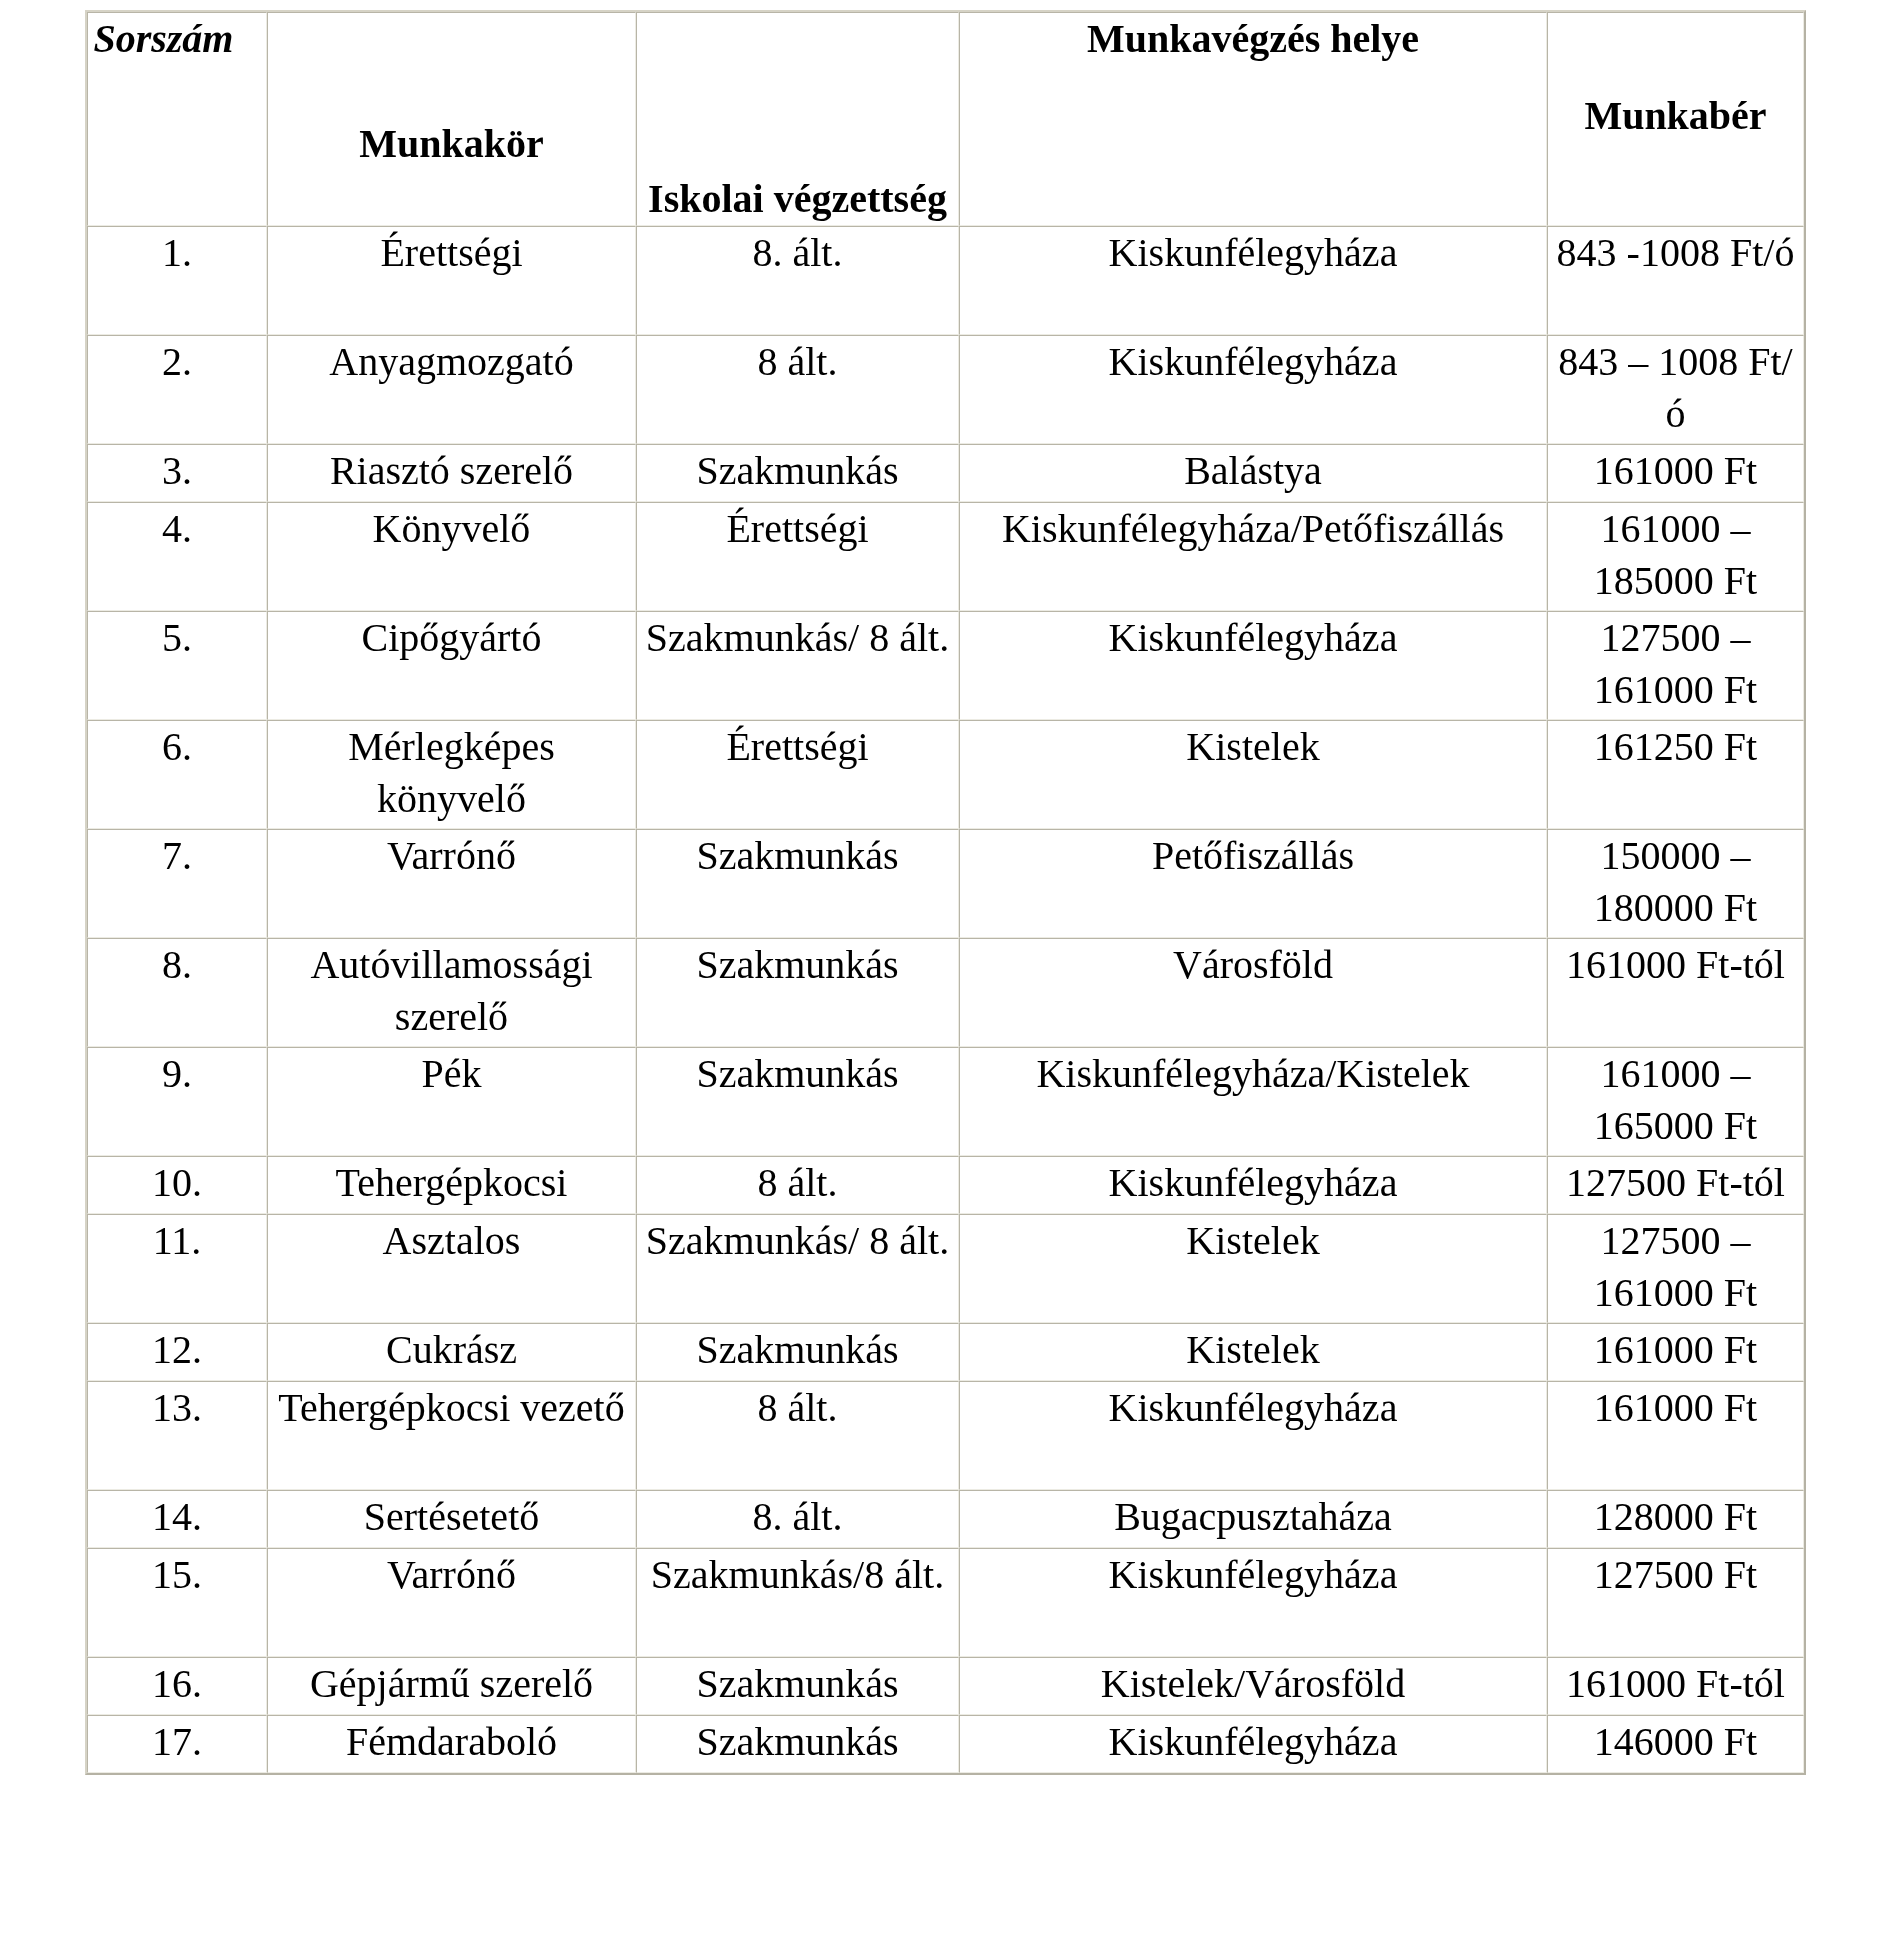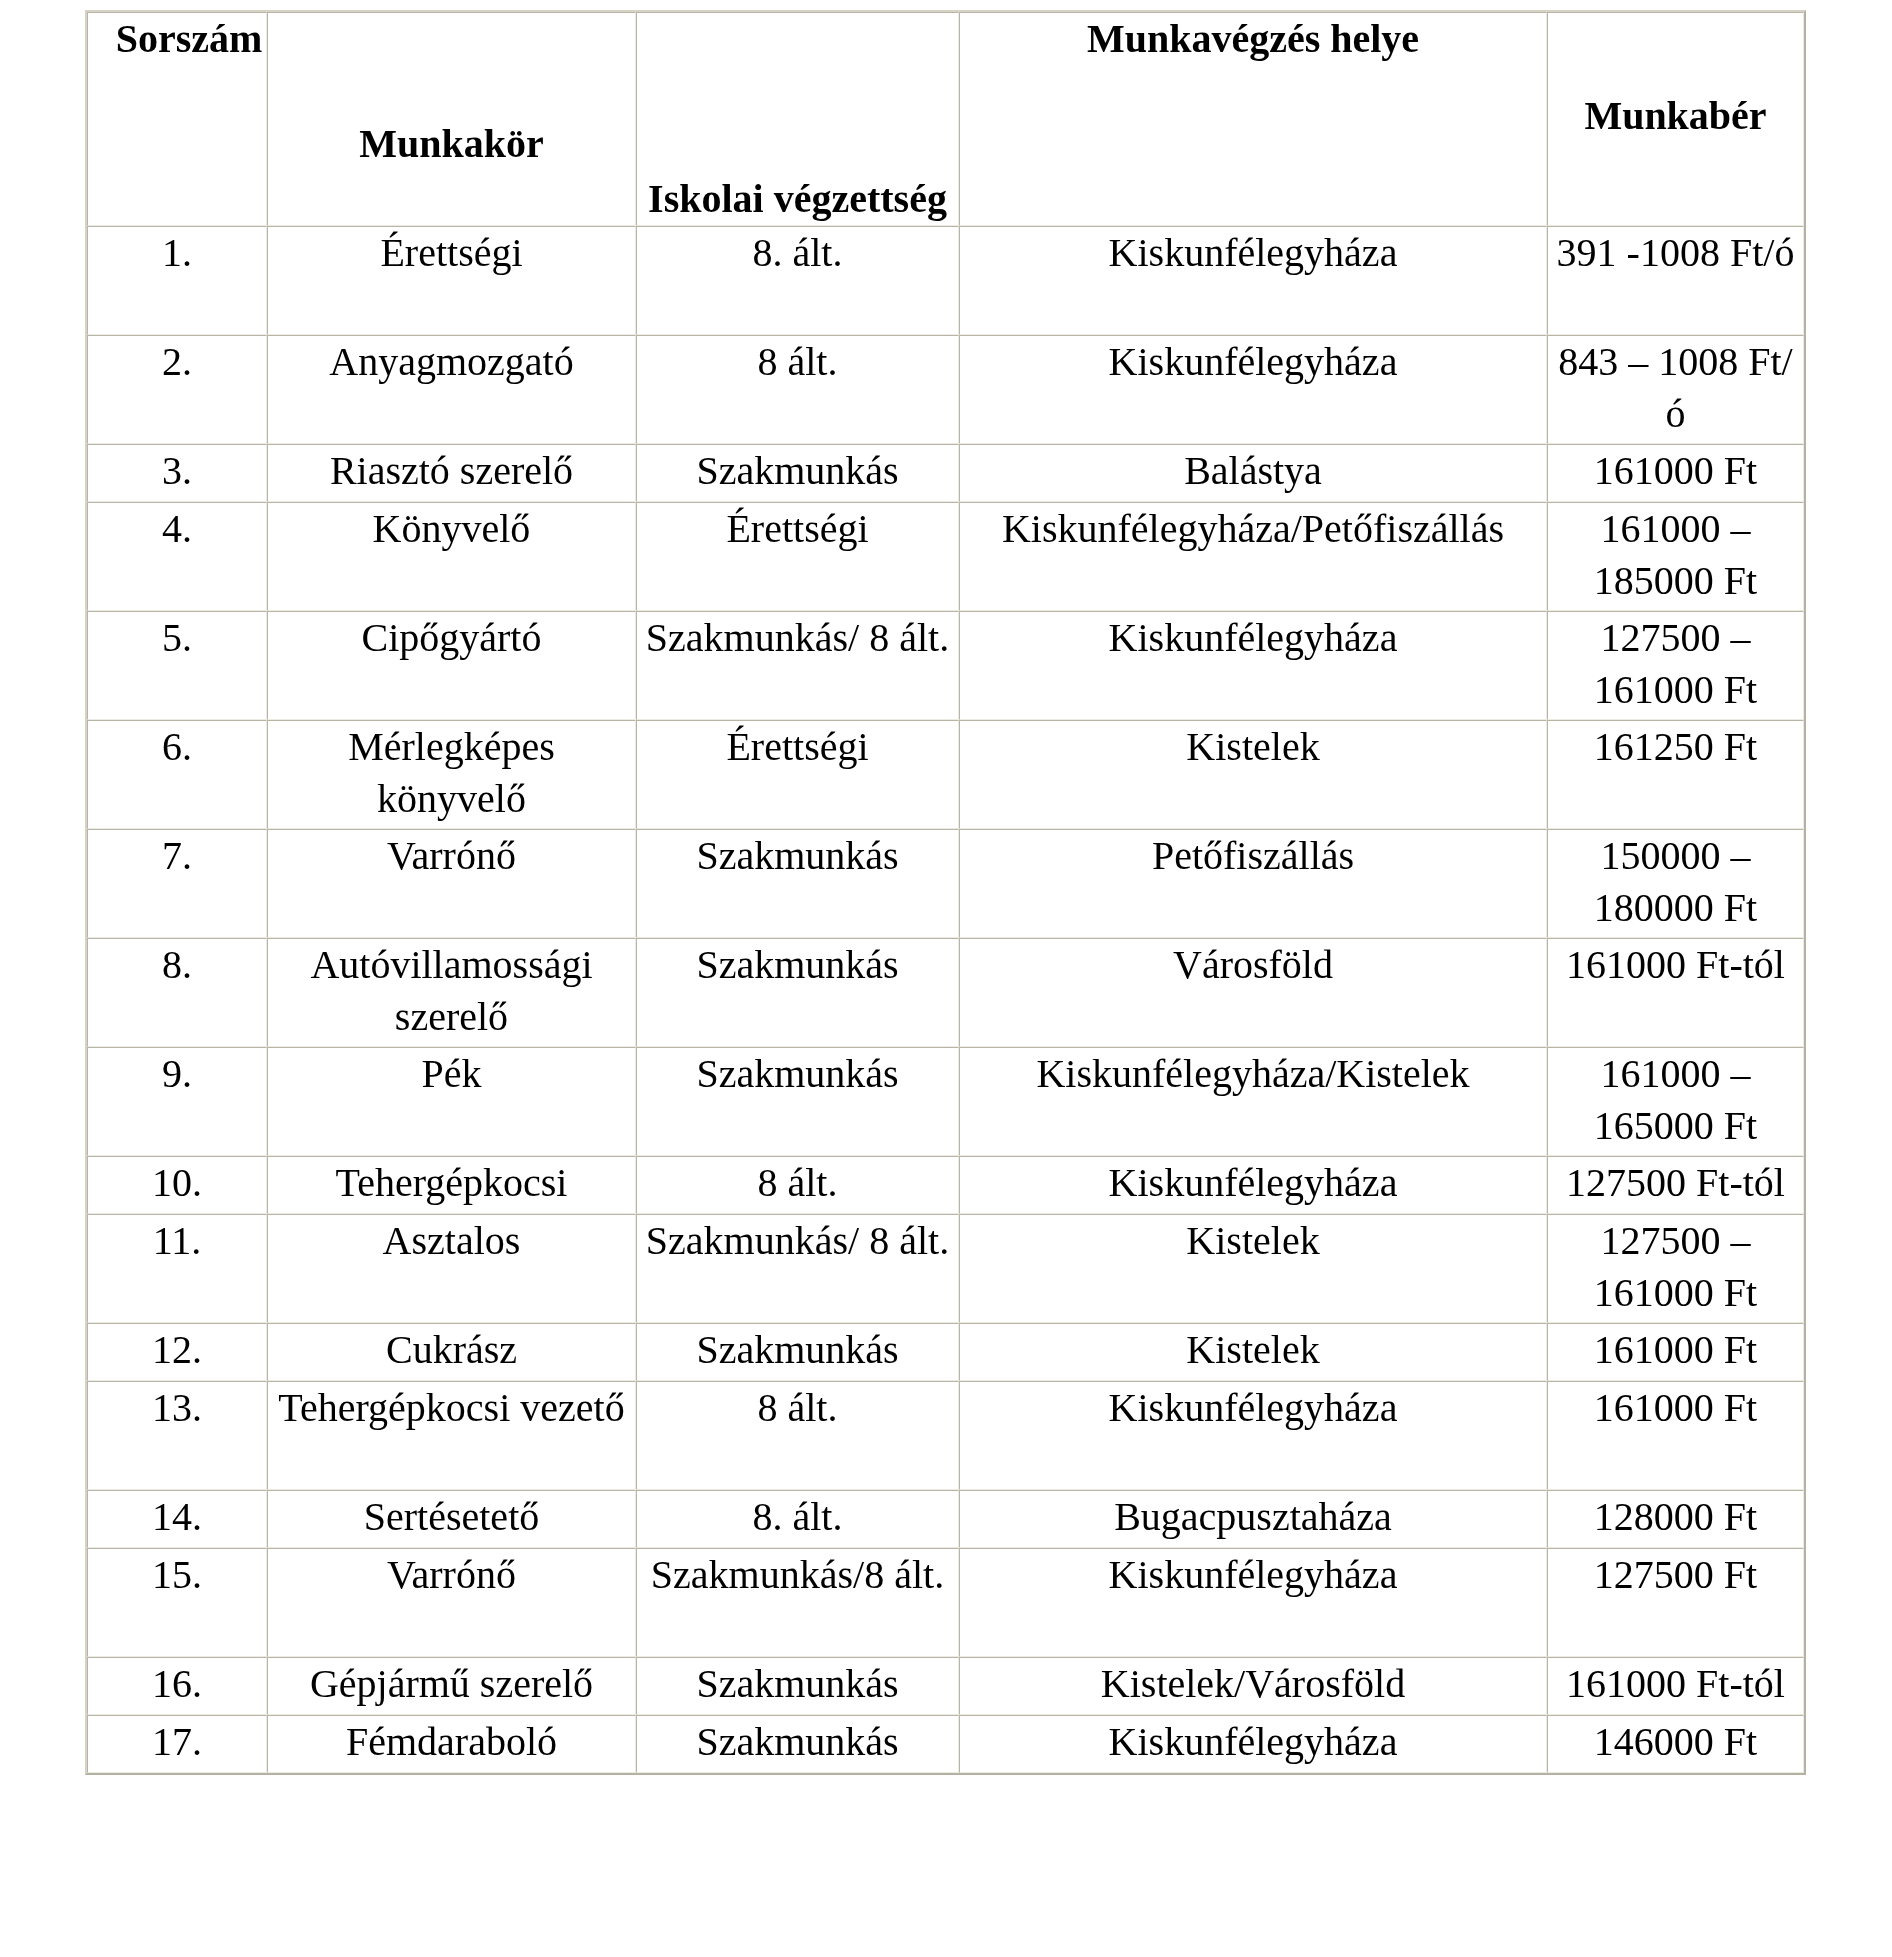--- a/index.html
+++ b/index.html
@@ -18,21 +18,21 @@
     border-top-color: #b8b5a7; border-left-color: #b8b5a7;
     border-bottom-color: #ecebe3; border-right-color: #ecebe3;
     padding: 0 3.6px; text-align: center; vertical-align: top;
     font-size: 40px; line-height: 52px; font-weight: normal;
     box-sizing: border-box;
   }
   table.jobs th { font-weight: bold; }
   col.c1 { width: 180px; } col.c2 { width: 369px; } col.c3 { width: 323px; }
   col.c4 { width: 588px; } col.c5 { width: 257px; }
   tr.hdr th { height: 214px; vertical-align: bottom; padding-bottom: 0; }
-  tr.hdr th.sorszam { vertical-align: top; text-align: right; padding-left: 5.4px; }
+  tr.hdr th.sorszam { vertical-align: top; text-align: left; padding-left: 5.4px; font-style: italic; }
   tr.r2 td { height: 109px; }
   tr.r1 td { height: 58px; }
 </style>
 </head>
 <body>
 
 <table class="jobs">
   <colgroup>
       <col class="c1">
       <col class="c2">
@@ -48,21 +48,21 @@
       <th style="vertical-align:top;"><span>Munkavégzés helye</span></th>
       <th style="vertical-align:top;padding-top:77px;margin-top:42px;"><span>Munkabér</span></th>
     </tr>
   </thead>
   <tbody id="rows">
       <tr class="r2">
         <td>1.</td>
         <td>Érettségi</td>
         <td>8. ált.</td>
         <td>Kiskunfélegyháza</td>
-        <td>391 -1008 Ft/ó</td>
+        <td>843 -1008 Ft/ó</td>
       </tr>
       <tr class="r2">
         <td>2.</td>
         <td>Anyagmozgató</td>
         <td>8 ált.</td>
         <td>Kiskunfélegyháza</td>
         <td>843 – 1008 Ft/ó</td>
       </tr>
       <tr class="r1">
         <td>3.</td>

